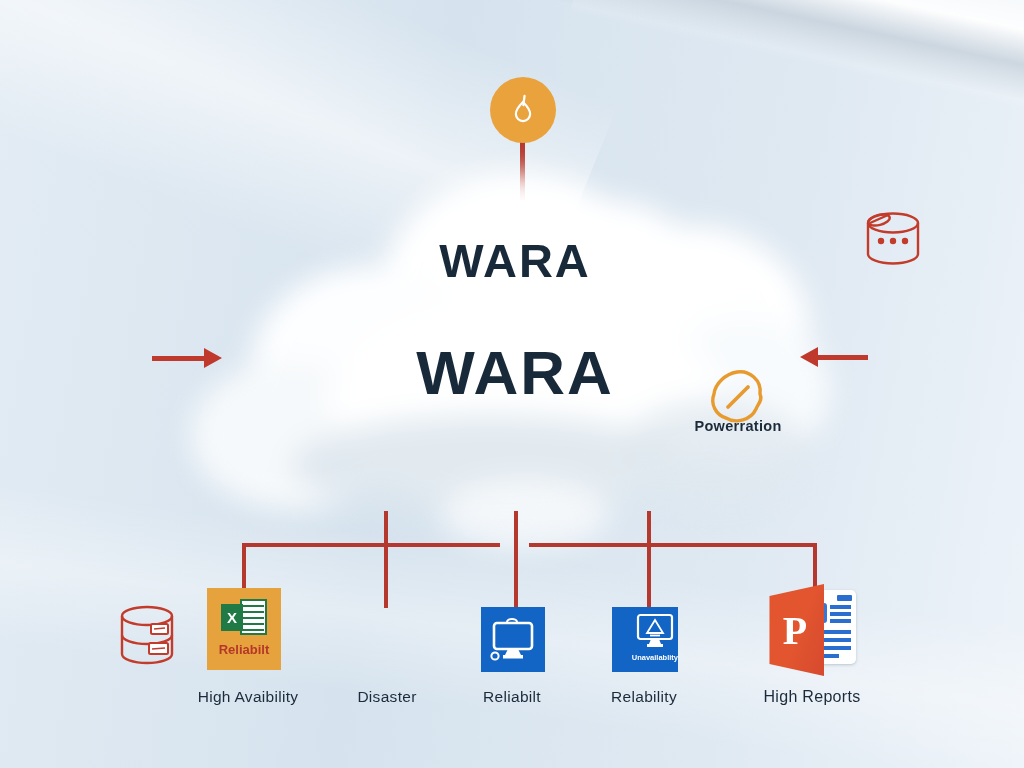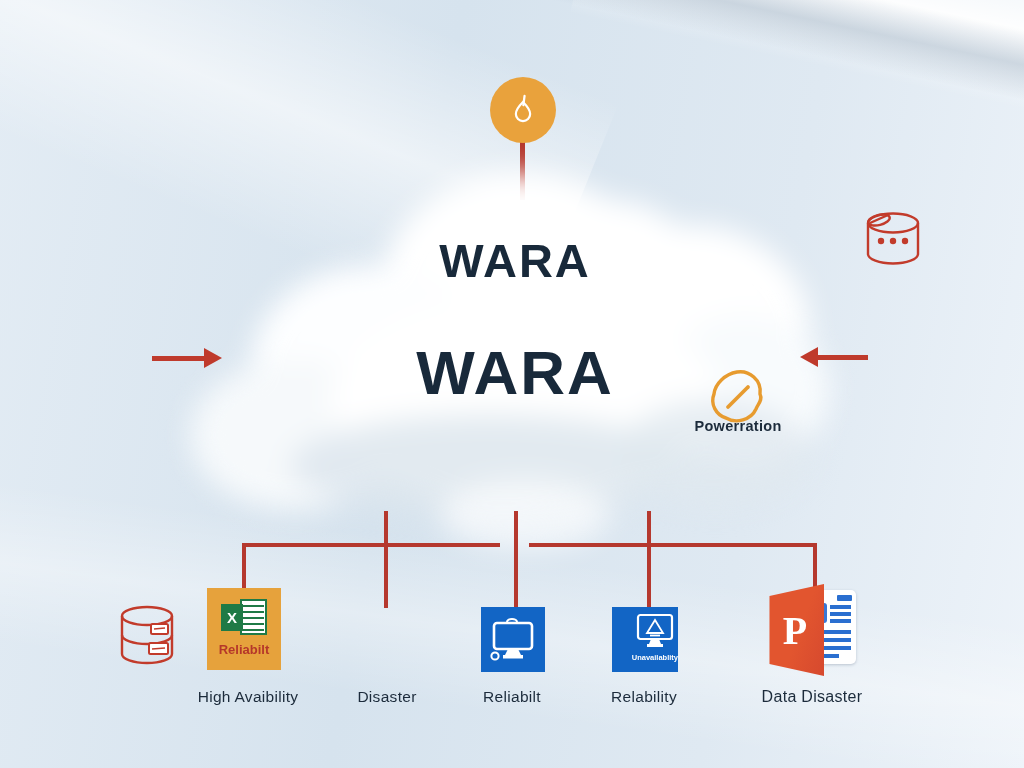--- a/index.html
+++ b/index.html
@@ -169,15 +169,15 @@
       <div style="position:absolute;left:5px;top:56px;width:40px;height:4px;background:var(--doc-line-blue);"></div>
       <div style="position:absolute;left:5px;top:64px;width:28px;height:4px;background:var(--doc-line-blue);"></div>
     </div>
     <div style="position:absolute;left:0;top:0;width:58px;height:92px;
                 clip-path:polygon(6% 13%,100% 0%,100% 100%,6% 87%);
                 background:linear-gradient(110deg,#e2552f 55%,var(--ppt-red));
                 display:flex;align-items:center;justify-content:center;">
       <span style="color:#ffffff;font-size:40px;font-weight:800;font-family:'Liberation Serif',serif;">P</span>
     </div>
   </div>
-  <div class="label" style="left:812px;top:688px;font-size:16px;">Data Disaster</div>
+  <div class="label" style="left:812px;top:688px;font-size:16px;">High Reports</div>
 
 </div>
 
 </body></html>

